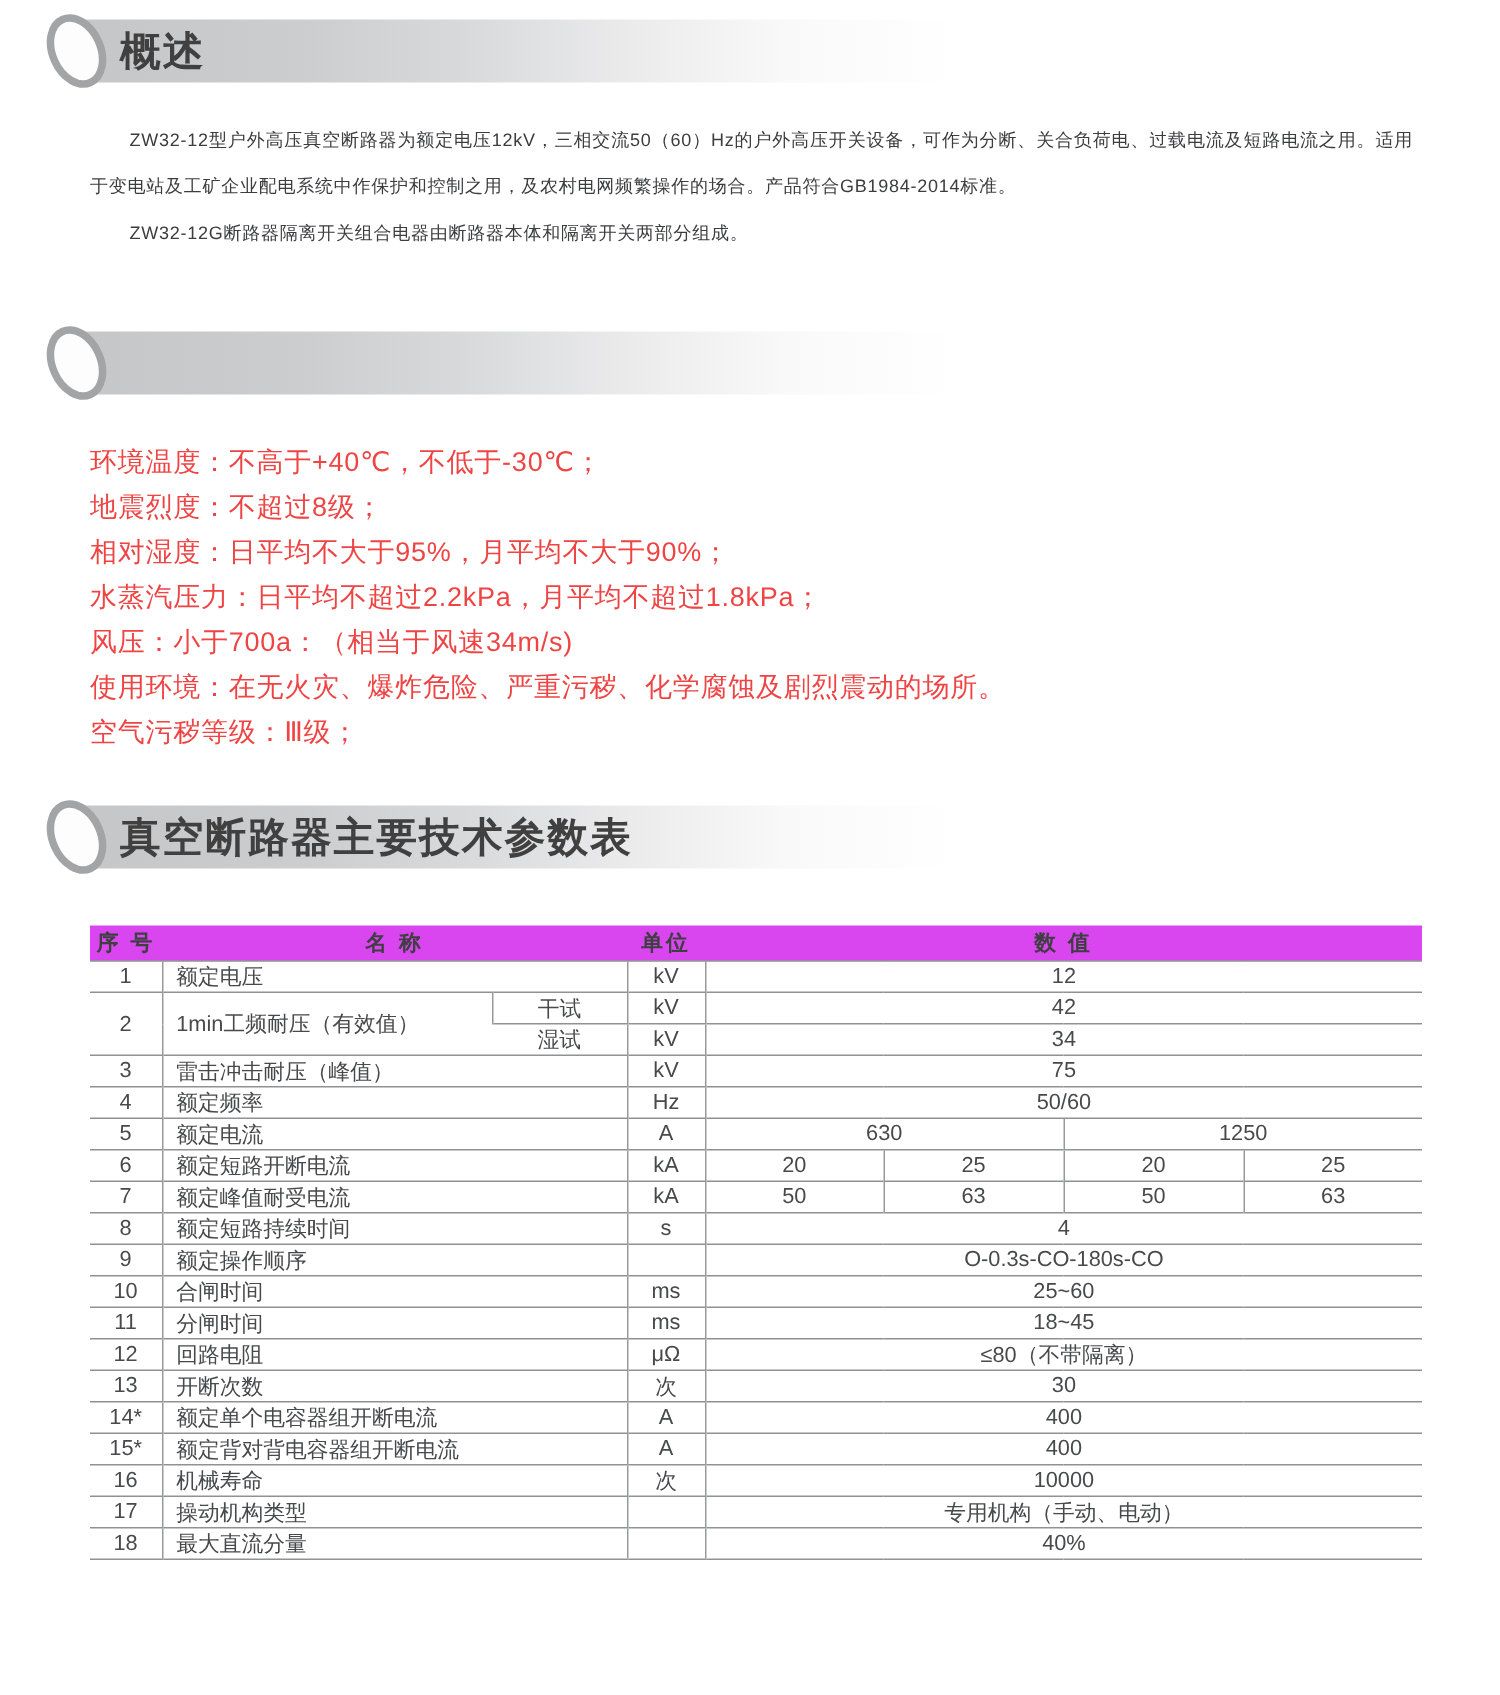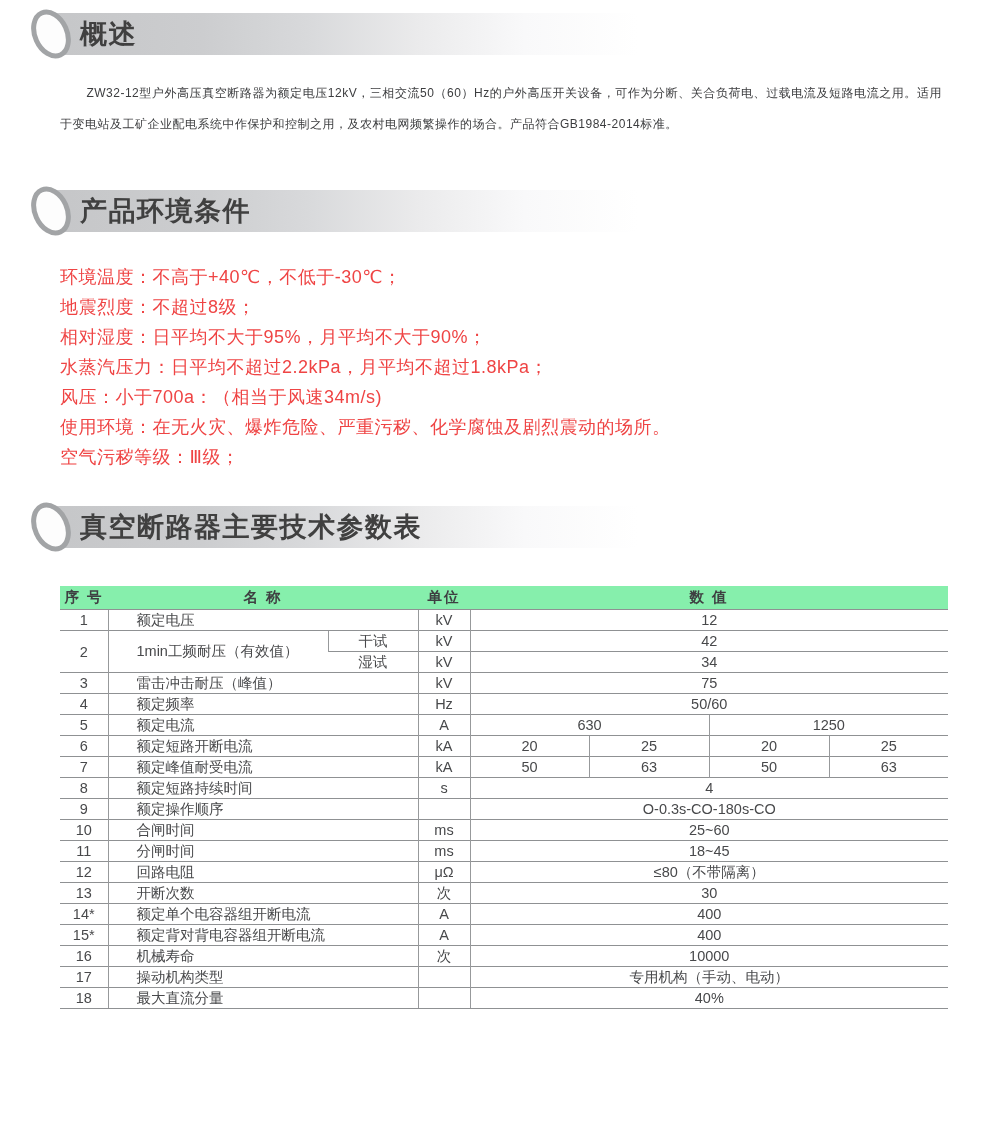--- a/index.html
+++ b/index.html
@@ -35,57 +35,57 @@
   .env-list div{
     font-size:18px;line-height:30px;letter-spacing:0.5px;color:#ef4444;
     white-space:nowrap;
   }
   
   .param-table{
     margin:38px 0 0 60px;border-collapse:collapse;table-layout:fixed;
     width:888px;font-size:14.5px;color:#48494b;
   }
   .param-table th{
-    background:#86efac;border:none;border-bottom:1.5px solid #8f9193;
+    background:#d946ef;border:none;border-bottom:1.5px solid #8f9193;
     height:23px;font-weight:700;letter-spacing:2px;padding:0;
     font-size:14.5px;color:#3e3f41;
   }
   .param-table td{
     border-top:1.5px solid #8f9193;height:20px;padding:0 4px;
     text-align:center;overflow:hidden;white-space:nowrap;
   }
   .param-table tr:last-child td{border-bottom:1.5px solid #8f9193;}
   .param-table td + td{border-left:1px solid #97999b;}
-  .param-table td.name{text-align:left;padding-left:28px;}
+  .param-table td.name{text-align:left;padding-left:9px;}
 </style>
 </head>
 <body>
 
 <div class="section-header hdr-1">
   <div class="hdr-bar"></div>
   <span class="hdr-cap">
     <svg width="56" height="52" viewBox="0 0 56 52">
       <ellipse cx="28" cy="26" rx="16" ry="23" transform="rotate(-24 28 26)" fill="#fdfdfd" stroke="#a2a4a6" stroke-width="5"></ellipse>
     </svg>
   </span>
   <span class="hdr-title">概述</span>
 </div>
 
 <div class="overview">
   <p>ZW32-12型户外高压真空断路器为额定电压12kV，三相交流50（60）Hz的户外高压开关设备，可作为分断、关合负荷电、过载电流及短路电流之用。适用于变电站及工矿企业配电系统中作保护和控制之用，及农村电网频繁操作的场合。产品符合GB1984-2014标准。</p>
+  <p>ZW32-12G断路器隔离开关组合电器由断路器本体和隔离开关两部分组成。</p>
 </div>
 
 <div class="section-header hdr-2">
   <div class="hdr-bar"></div>
   <span class="hdr-cap">
     <svg width="56" height="52" viewBox="0 0 56 52">
       <ellipse cx="28" cy="26" rx="16" ry="23" transform="rotate(-24 28 26)" fill="#fdfdfd" stroke="#a2a4a6" stroke-width="5"></ellipse>
     </svg>
   </span>
-  <span class="hdr-title">产品环境条件</span>
 </div>
 
 <div class="env-list">
   <div>环境温度：不高于+40℃，不低于-30℃；</div>
   <div>地震烈度：不超过8级；</div>
   <div>相对湿度：日平均不大于95%，月平均不大于90%；</div>
   <div>水蒸汽压力：日平均不超过2.2kPa，月平均不超过1.8kPa；</div>
   <div>风压：小于700a：（相当于风速34m/s)</div>
   <div>使用环境：在无火灾、爆炸危险、严重污秽、化学腐蚀及剧烈震动的场所。</div>
   <div>空气污秽等级：Ⅲ级；</div>

